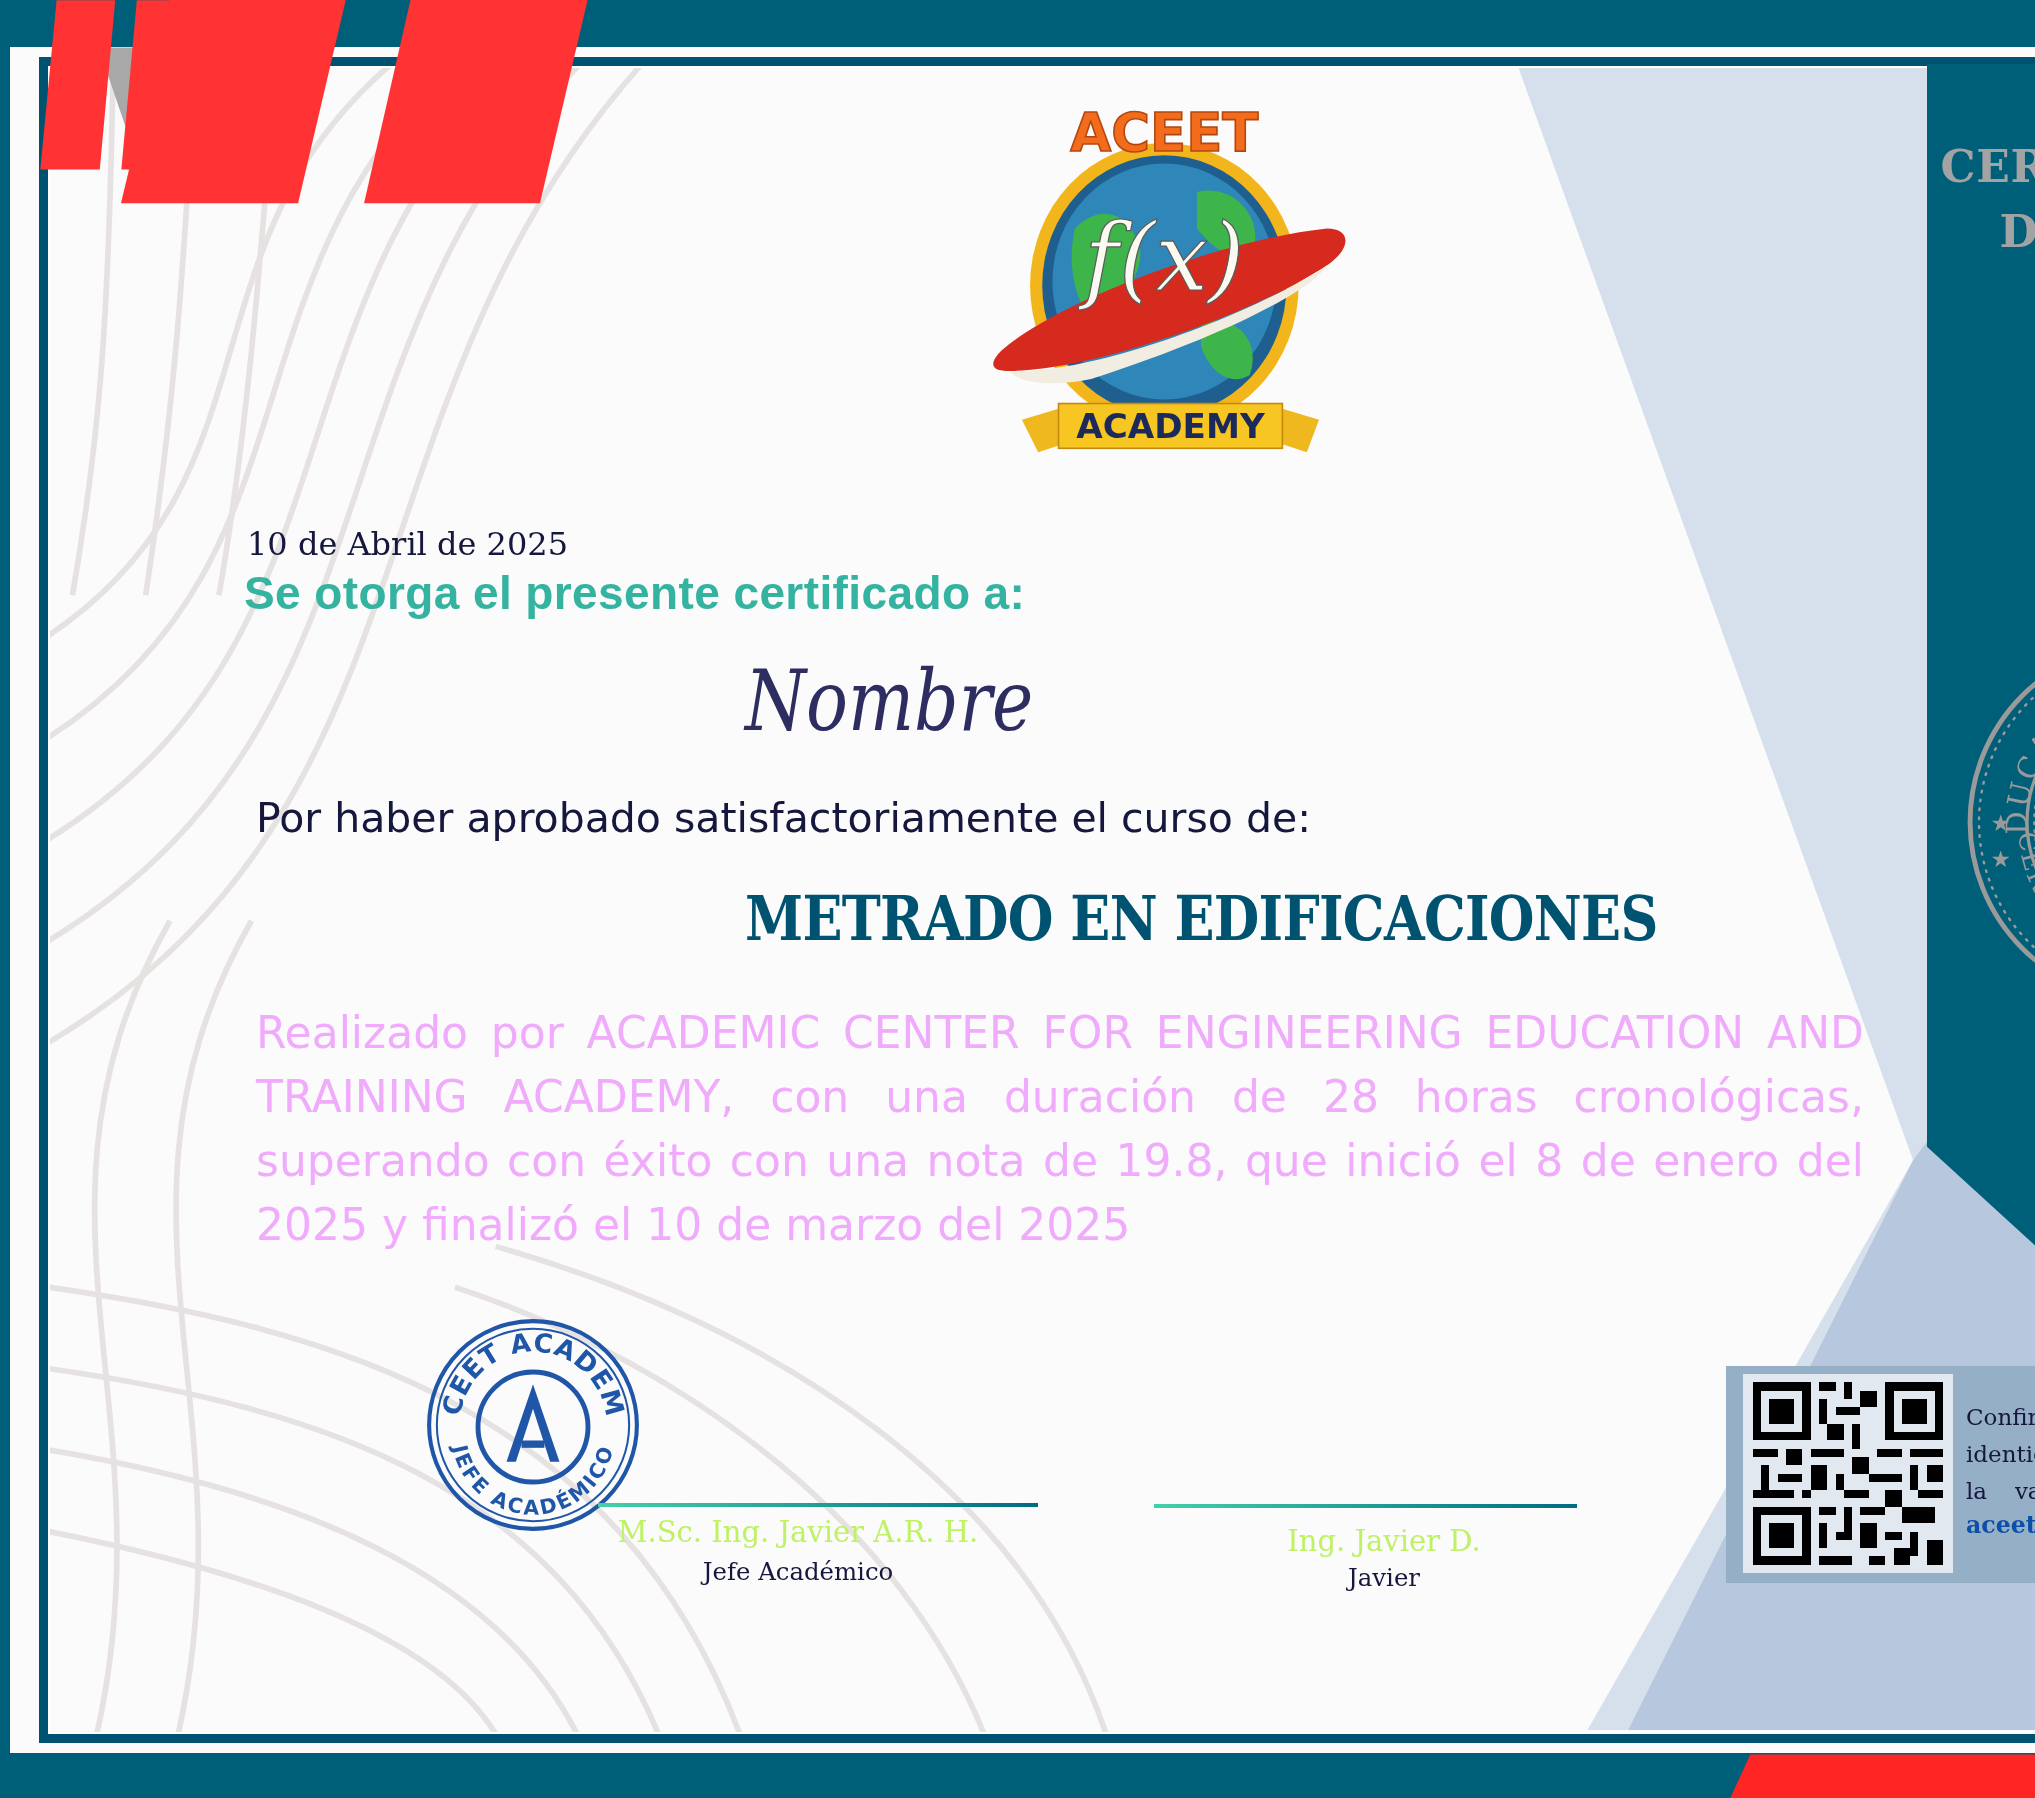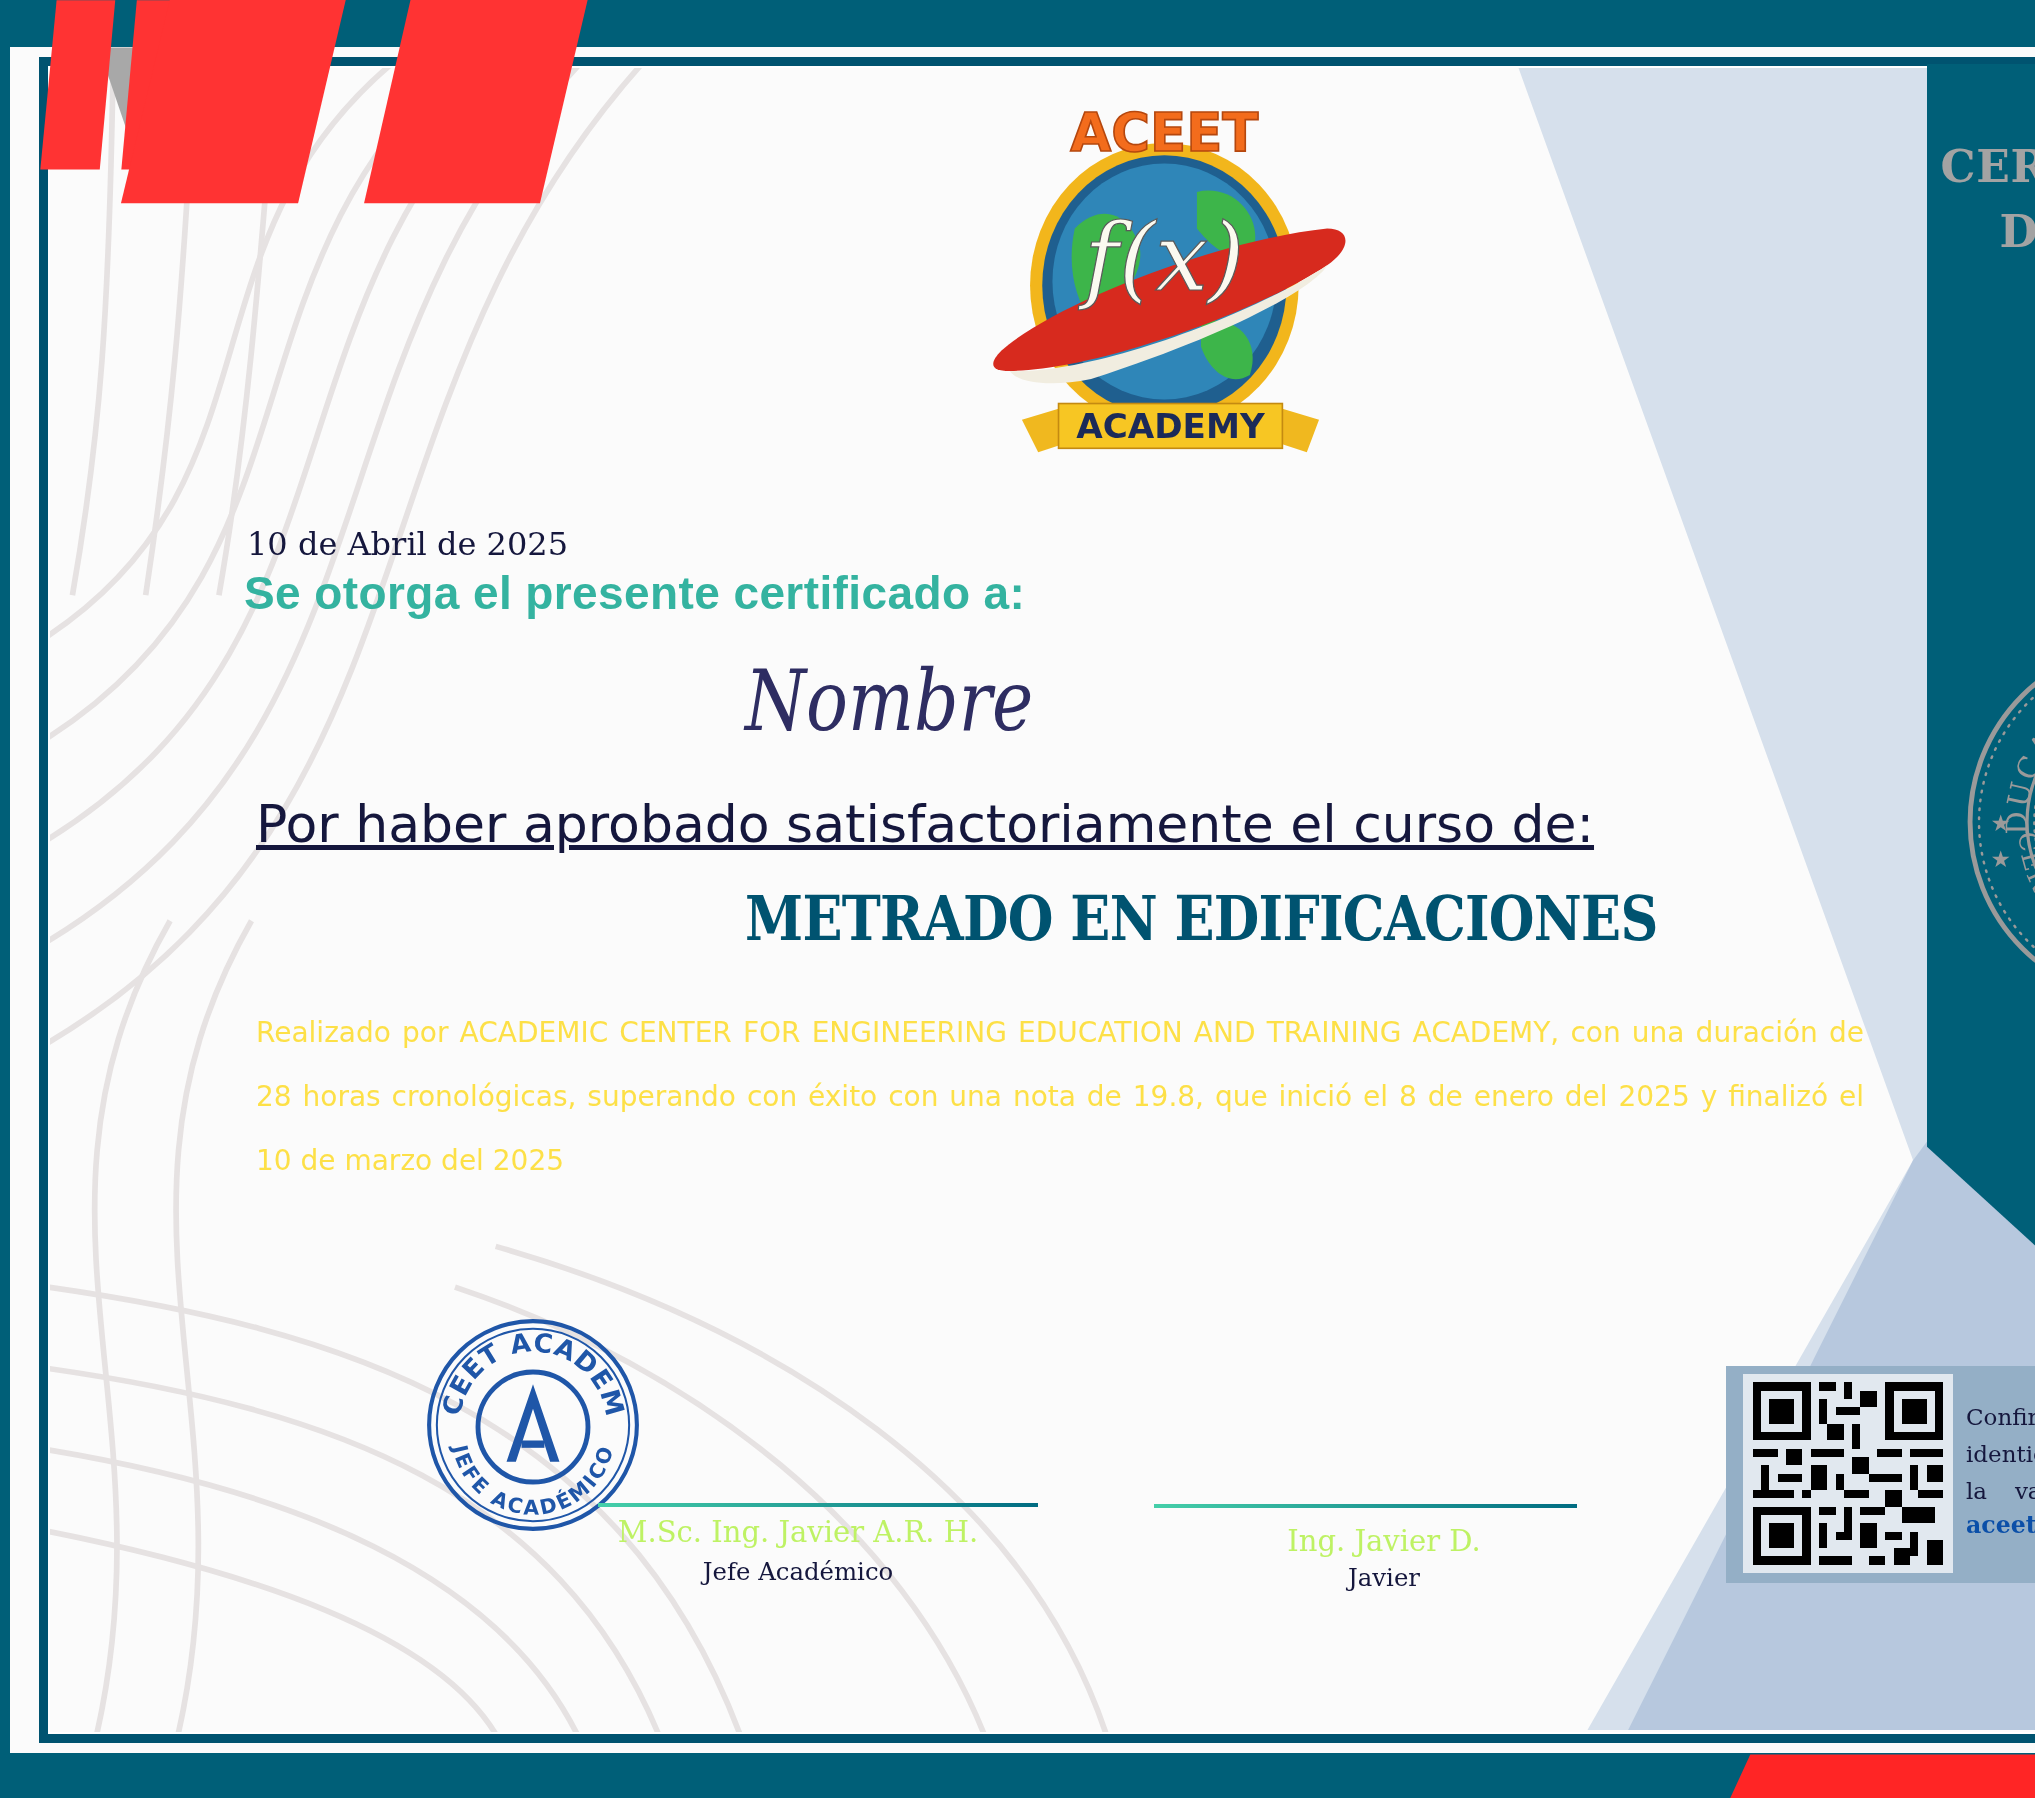--- a/index.html
+++ b/index.html
@@ -10,23 +10,23 @@
   #frame-line{left:39px;top:57px;width:2455px;height:1686px;border:9px solid #005370;box-sizing:border-box;}
   #inner-white{left:48px;top:66px;width:2437px;height:1668px;border:2.4px solid #ffffff;box-sizing:border-box;}
   #waves{left:48px;top:66px;width:1750px;height:1668px;}
   #bg-shapes{left:0;top:0;width:2544px;height:1799px;}
   .red-stripe{fill:#ff3333;}
   .grey-tri{fill:#a8a8a8;}
   #logo{left:969px;top:94px;width:407px;height:383px;}
   #date{left:247px;top:503px;font-family:"DejaVu Serif",serif;font-size:32px;color:#15173d;margin-top:22px;}
   #grant{left:244px;top:566px;font-family:Liberation Sans, sans-serif;font-weight:bold;font-size:46px;color:#34b3a0;letter-spacing:0.4px;}
   #name{left:745px;top:651px;font-family:"DejaVu Serif",serif;font-style:italic;font-size:85px;color:#2e2d62;transform:scaleX(0.82);transform-origin:left top;}
-  #passed{left:256px;top:794px;font-family:"DejaVu Sans",sans-serif;font-size:52px;color:#15173d;text-decoration:underline;}
+  #passed{left:256px;top:794px;font-family:"DejaVu Sans",sans-serif;font-size:41px;color:#15173d;}
   #course{left:745px;top:883px;font-family:"DejaVu Serif",serif;font-weight:bold;font-size:61px;color:#005370;transform:scaleX(0.86);transform-origin:left top;letter-spacing:-0.8px;}
-  #body{left:256px;top:1001px;width:1608px;font-family:"DejaVu Sans",sans-serif;font-size:28px;line-height:64px;color:#fde047;text-align:justify;text-align-last:left;}
+  #body{left:256px;top:1001px;width:1608px;font-family:"DejaVu Sans",sans-serif;font-size:44px;line-height:64px;color:#f0abfc;text-align:justify;text-align-last:left;}
   #stamp{left:423px;top:1315px;width:220px;height:220px;}
   .sig-line{height:3.7px;background:linear-gradient(90deg,#45cfa9,#006c82);}
   #sig1-line{left:598px;top:1503px;width:440px;}
   #sig2-line{left:1154px;top:1504px;width:423px;}
   .sig-name{font-family:"DejaVu Serif",serif;font-size:29px;color:#bef264;text-align:center;}
   .sig-role{font-family:"DejaVu Serif",serif;font-size:24.4px;color:#15173d;text-align:center;}
   #sig1-name{left:570px;top:1515px;width:456px;}
   #sig1-role{left:570px;top:1557px;width:456px;}
   #sig2-name{left:1156px;top:1524px;width:456px;}
   #sig2-role{left:1156px;top:1563px;width:456px;}

